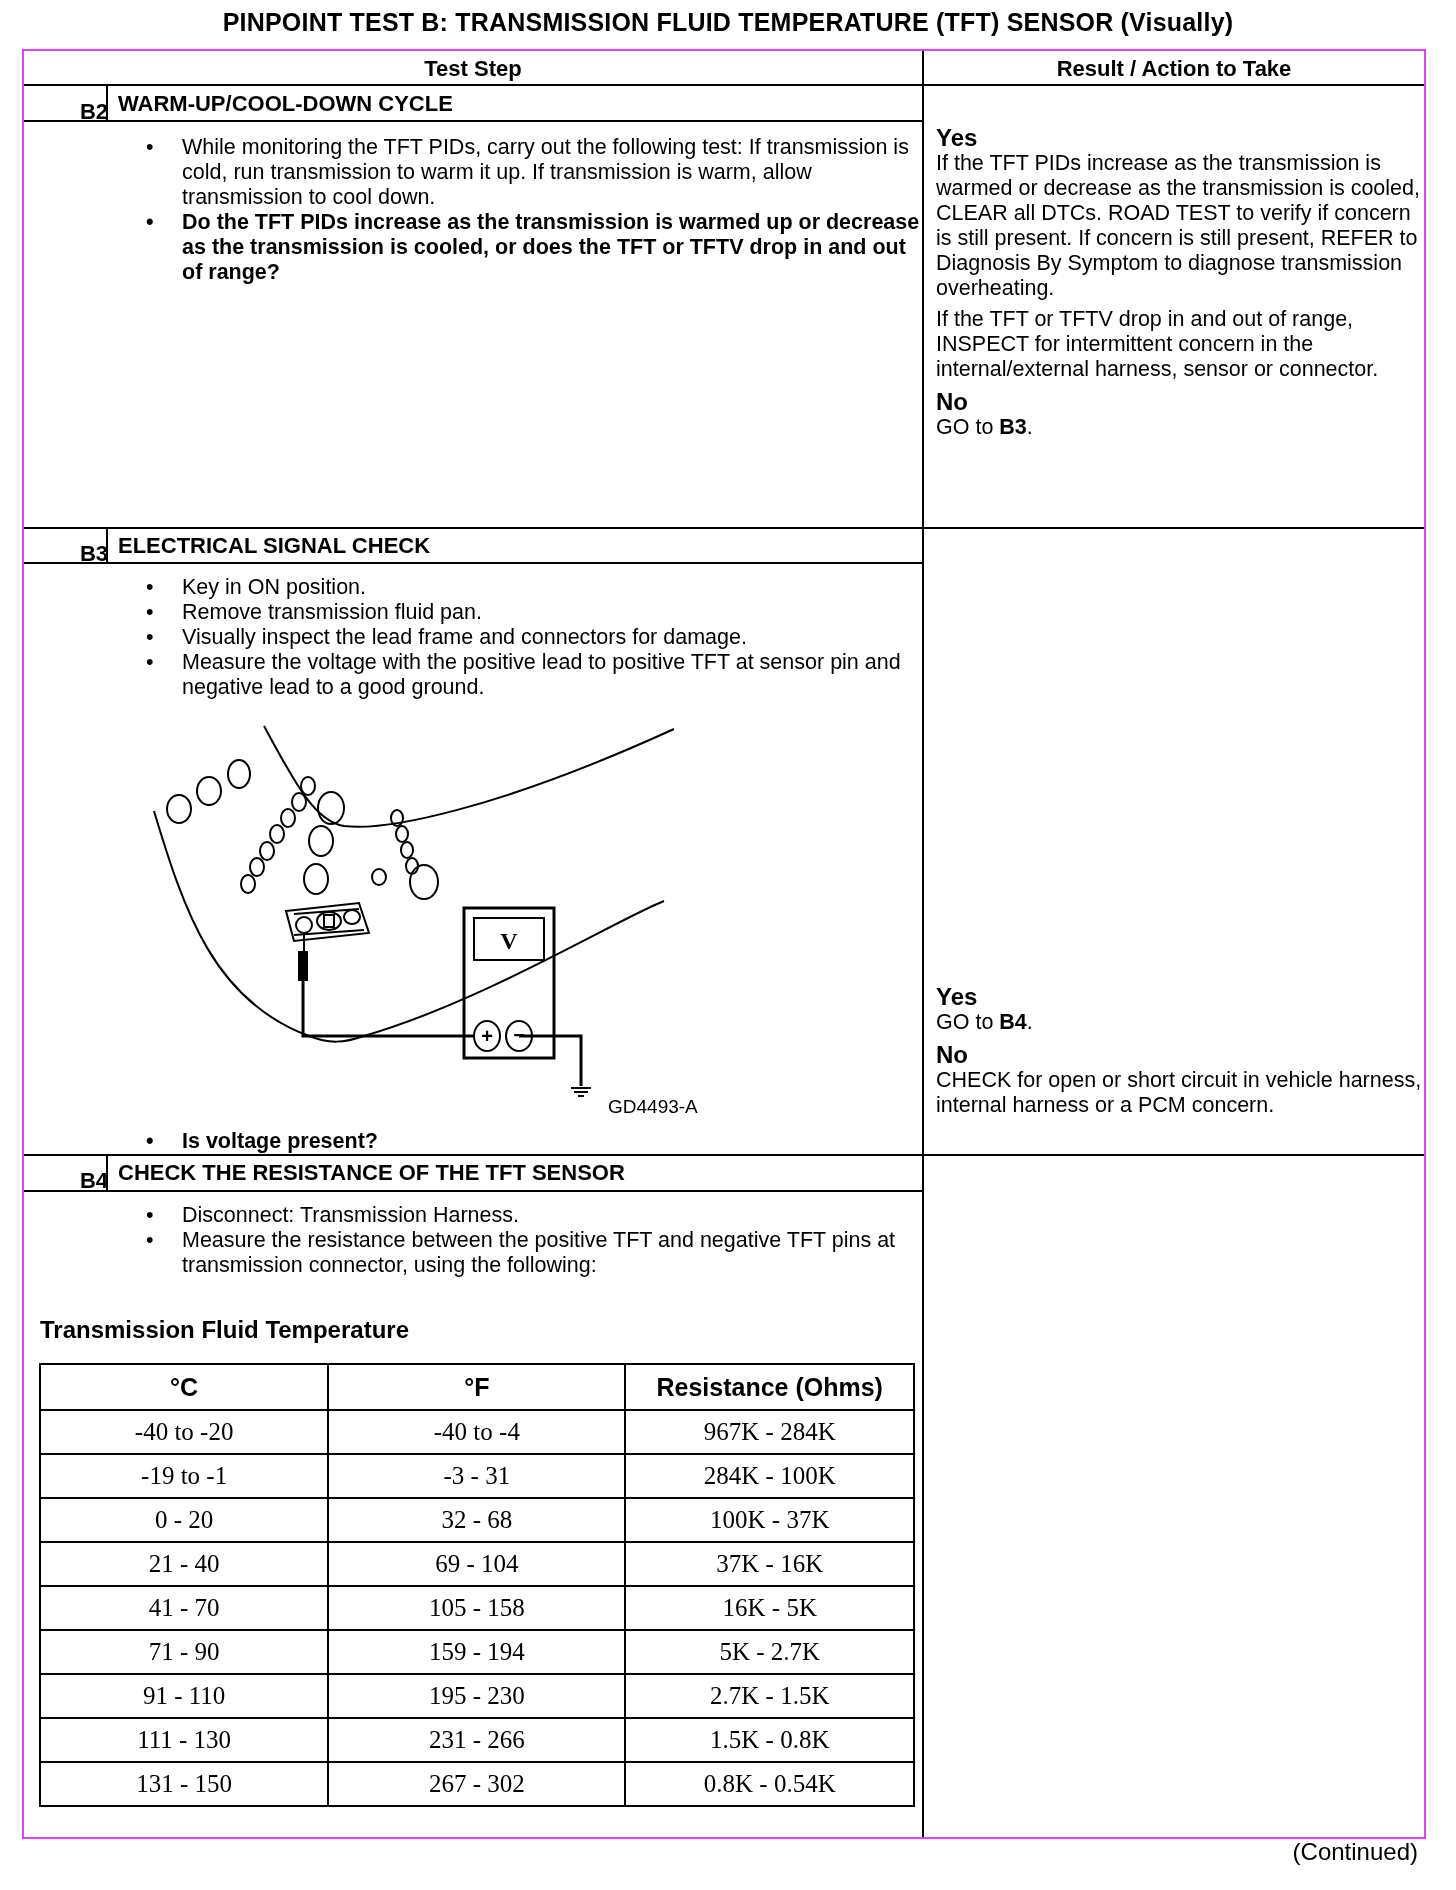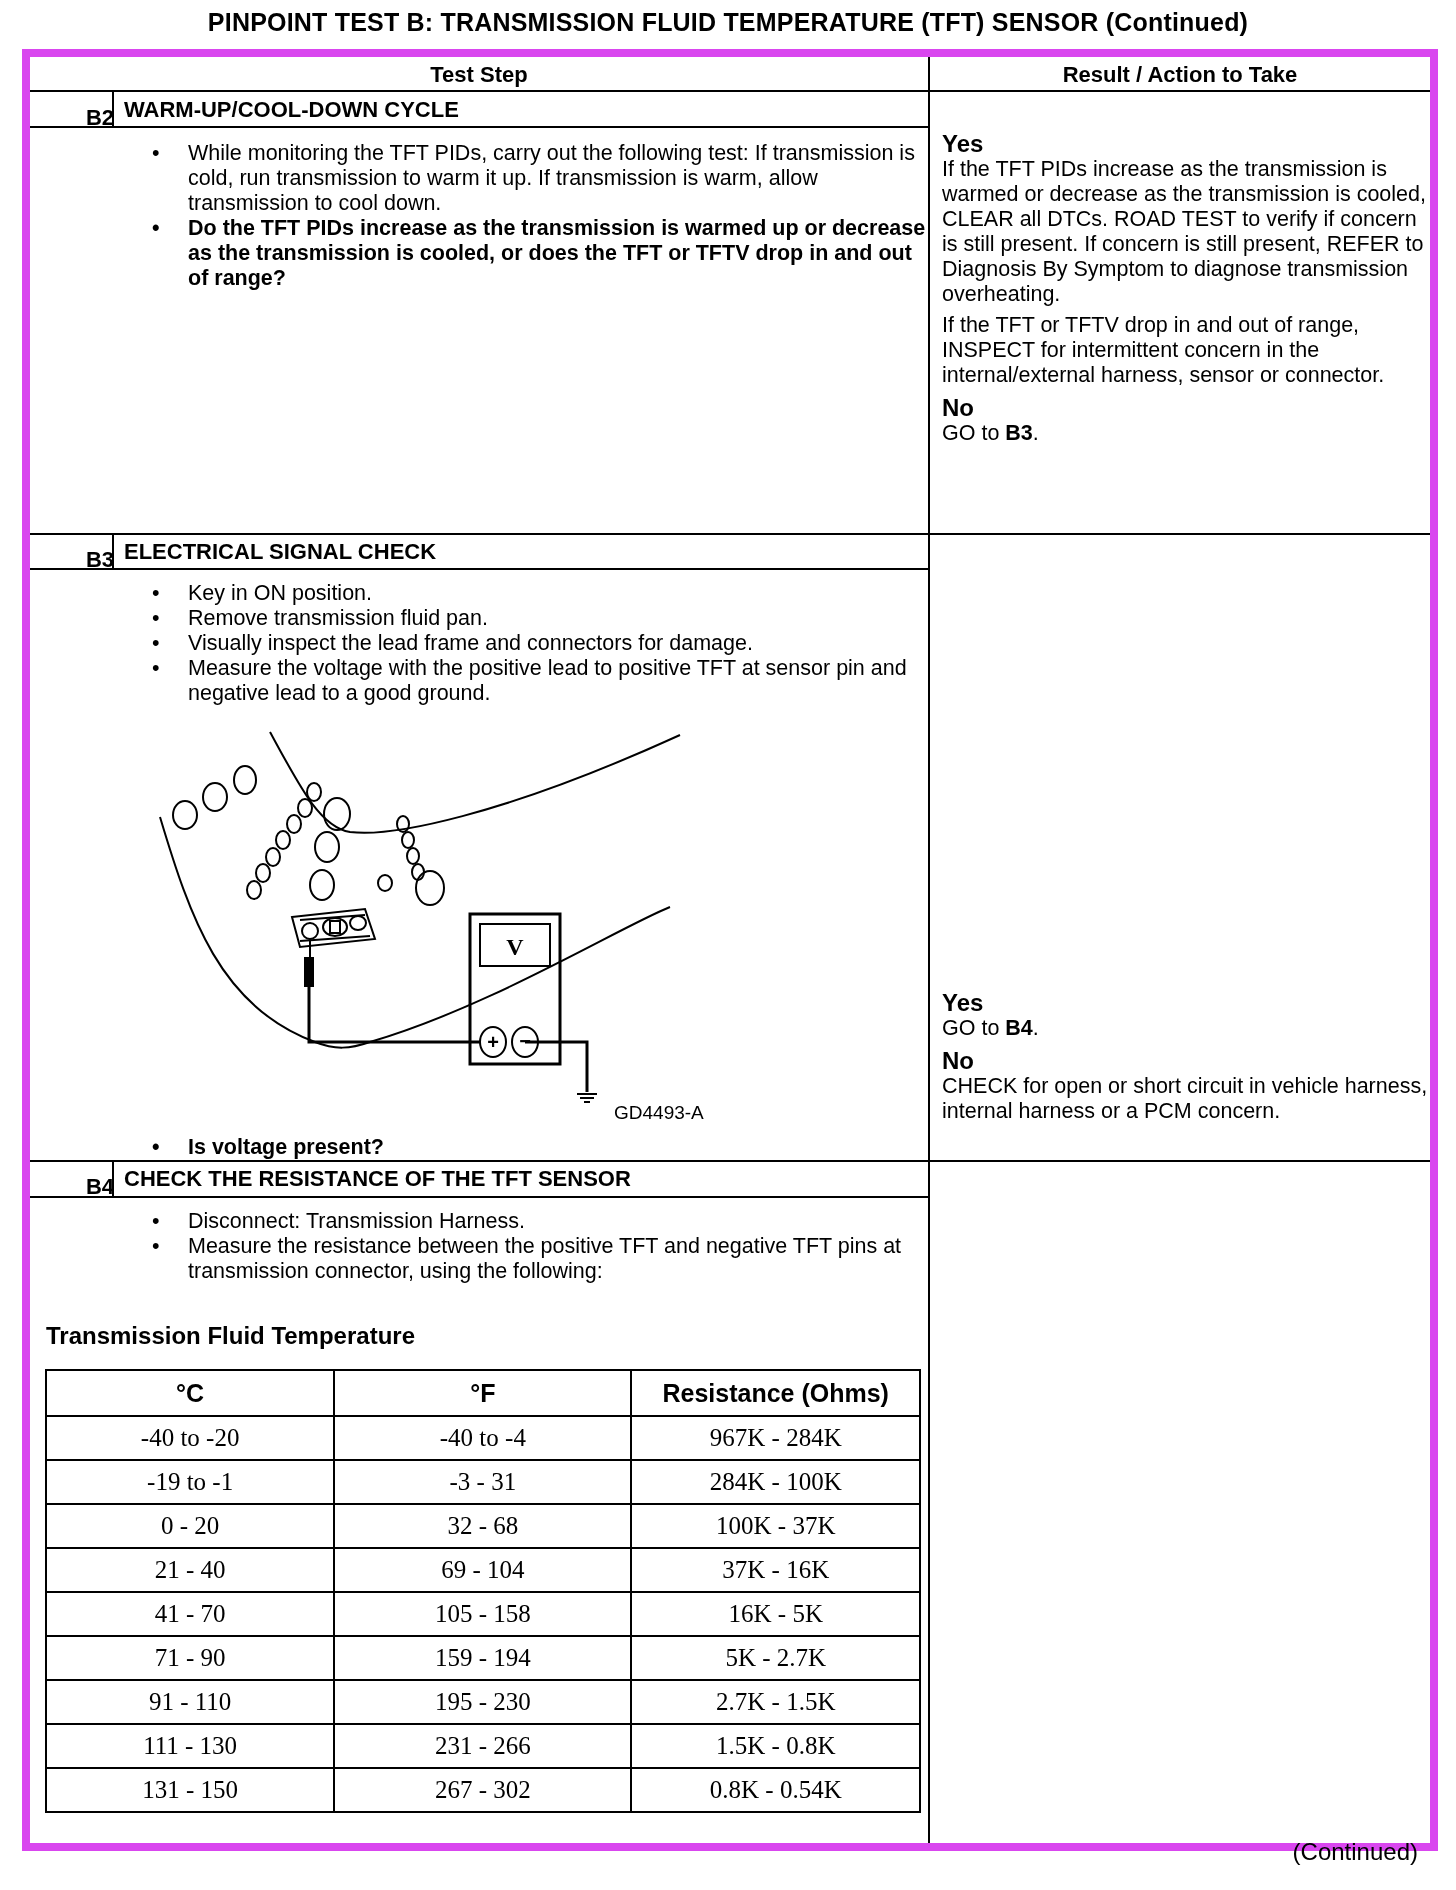--- a/index.html
+++ b/index.html
@@ -1,21 +1,21 @@
 <!DOCTYPE html>
 <html><head>
 <meta charset="utf-8">
 <style>
   html, body { margin: 0; padding: 0; background: #ffffff; }
   body { width: 1456px; height: 1890px; position: relative; overflow: hidden;
          font-family: "Liberation Sans", sans-serif; color: #000; }
   .title { position: absolute; top: 8px; left: 0; width: 1456px; text-align: center;
            font-size: 25px; font-weight: bold; letter-spacing: 0.2px; }
   .outer { position: absolute; left: 22px; top: 49px; width: 1400px; height: 1786px;
-           border: 8px solid #d946ef; box-sizing: content-box; }
+           border: 2px solid #d946ef; box-sizing: content-box; }
   .hline { position: absolute; height: 0; border-top: 2px solid #000; }
   .vline { position: absolute; width: 0; border-left: 2px solid #000; }
   .colhead { position: absolute; top: 0; height: 35px; line-height: 35px;
              text-align: center; font-weight: bold; font-size: 22px; }
   .stepnum { position: absolute; left: 0; width: 84px; text-align: right;
              font-weight: bold; font-size: 22px; margin-top: 8px; }
   .steptitle { position: absolute; left: 94px; font-weight: bold; font-size: 22px; }
   ul.bullets { position: absolute; margin: 8px; padding: 0; list-style: none;
                font-size: 21.5px; line-height: 25px; }
   ul.bullets li { position: relative; padding-left: 42px; }
@@ -29,21 +29,21 @@
   .tft-title { position: absolute; left: 16px; font-weight: bold; font-size: 24px; }
   table.tft { position: absolute; border-collapse: collapse; }
   table.tft th, table.tft td { border: 2px solid #000; text-align: center; padding: 0; }
   table.tft th { font-family: "Liberation Sans", sans-serif; font-weight: bold; font-size: 25px; height: 44px; }
   table.tft td { font-family: "Liberation Serif", serif; font-size: 25px; height: 42px; }
   .continued { position: absolute; right: 38px; top: 1838px; font-size: 24px; }
 </style>
 </head>
 <body>
 
-<div class="title">PINPOINT TEST  B: TRANSMISSION FLUID TEMPERATURE (TFT) SENSOR (Continued)</div>
+<div class="title">PINPOINT TEST  B: TRANSMISSION FLUID TEMPERATURE (TFT) SENSOR (Visually)</div>
 
 <div class="outer">
 
   <div class="colhead" style="left:0; width:898px;">Test Step</div>
   <div class="colhead" style="left:900px; width:500px;text-align:center;">Result / Action to Take</div>
   <div class="hline" style="left:0; top:33px; width:1400px;"></div>
 
   <div class="vline" style="left:898px; top:0; height:1786px;"></div>
 
   <div class="hline" style="left:0; top:69px; width:898px;"></div>

